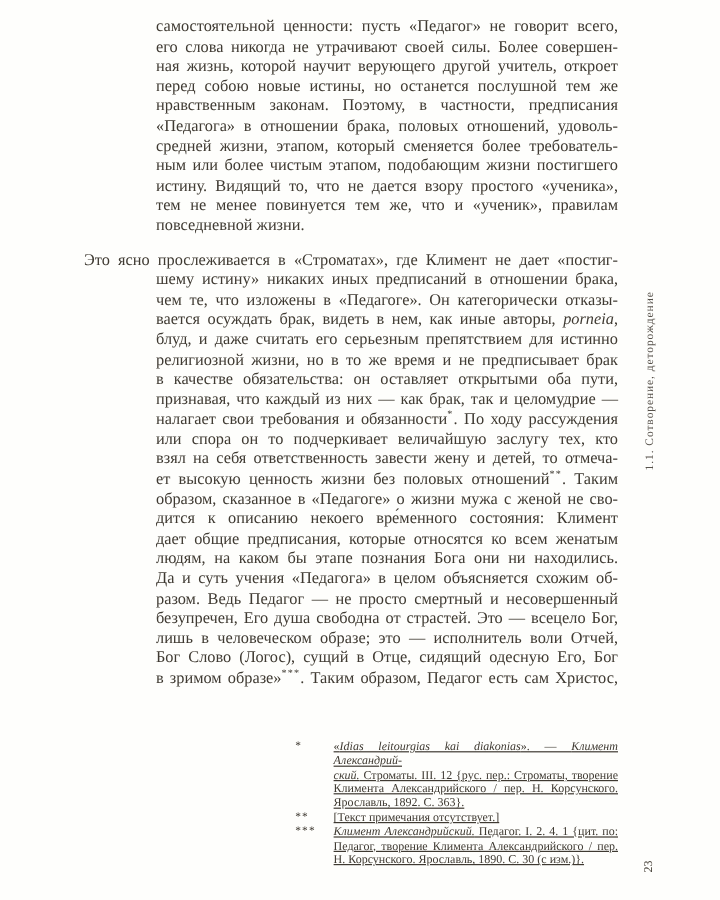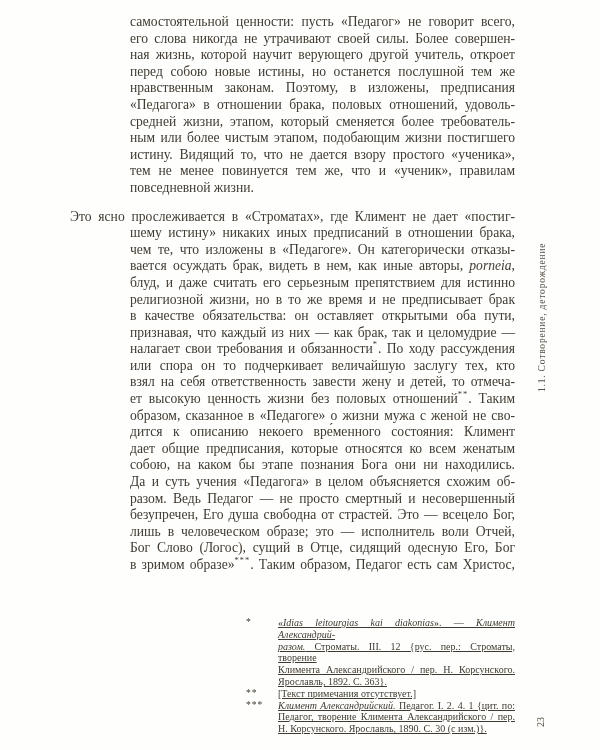--- a/index.html
+++ b/index.html
@@ -58,21 +58,21 @@
 <body>
 
 <div class="page">
 
   <div class="body-text">
       <div>
         <div class="line">самостоятельной ценности: пусть «Педагог» не говорит всего,</div>
         <div class="line">его слова никогда не утрачивают своей силы. Более совершен-</div>
         <div class="line">ная жизнь, которой научит верующего другой учитель, откроет</div>
         <div class="line">перед собою новые истины, но останется послушной тем же</div>
-        <div class="line">нравственным законам. Поэтому, в изложены, предписания</div>
+        <div class="line">нравственным законам. Поэтому, в частности, предписания</div>
         <div class="line">«Педагога» в отношении брака, половых отношений, удоволь-</div>
         <div class="line">средней жизни, этапом, который сменяется более требователь-</div>
         <div class="line">ным или более чистым этапом, подобающим жизни постигшего</div>
         <div class="line">истину. Видящий то, что не дается взору простого «ученика»,</div>
         <div class="line">тем не менее повинуется тем же, что и «ученик», правилам</div>
         <div class="line last">повседневной жизни.</div>
       </div>
       <div>
         <div class="line outdent">Это ясно прослеживается в «Строматах», где Климент не дает «постиг-</div>
         <div class="line">шему истину» никаких иных предписаний в отношении брака,</div>
@@ -82,36 +82,36 @@
         <div class="line">религиозной жизни, но в то же время и не предписывает брак</div>
         <div class="line">в качестве обязательства: он оставляет открытыми оба пути,</div>
         <div class="line">признавая, что каждый из них — как брак, так и целомудрие —</div>
         <div class="line">налагает свои требования и обязанности<sup>*</sup>. По ходу рассуждения</div>
         <div class="line">или спора он то подчеркивает величайшую заслугу тех, кто</div>
         <div class="line">взял на себя ответственность завести жену и детей, то отмеча-</div>
         <div class="line">ет высокую ценность жизни без половых отношений<sup>**</sup>. Таким</div>
         <div class="line">образом, сказанное в «Педагоге» о жизни мужа с женой не сво-</div>
         <div class="line">дится к описанию некоего вре́менного состояния: Климент</div>
         <div class="line">дает общие предписания, которые относятся ко всем женатым</div>
-        <div class="line">собою, на каком бы этапе познания Бога они ни находились.</div>
+        <div class="line">людям, на каком бы этапе познания Бога они ни находились.</div>
         <div class="line">Да и суть учения «Педагога» в целом объясняется схожим об-</div>
         <div class="line">разом. Ведь Педагог — не просто смертный и несовершенный</div>
         <div class="line">безупречен, Его душа свободна от страстей. Это — всецело Бог,</div>
         <div class="line">лишь в человеческом образе; это — исполнитель воли Отчей,</div>
         <div class="line">Бог Слово (Логос), сущий в Отце, сидящий одесную Его, Бог</div>
         <div class="line">в зримом образе»<sup>***</sup>. Таким образом, Педагог есть сам Христос,</div>
       </div>
     </div>
 
   <div class="footnotes">
       <div class="footnote">
         <div class="fn-marker">*</div>
         <div class="fn-text">
           <div class="line">«<span class="i">Idias leitourgias kai diakonias</span>». — <span class="i">Климент Александрий-</span></div>
-          <div class="line"><span class="i">разом.</span> Строматы. III. 12 {рус. пер.: Строматы, творение</div>
+          <div class="line"><span class="i">ский.</span> Строматы. III. 12 {рус. пер.: Строматы, творение</div>
           <div class="line">Климента Александрийского / пер. Н. Корсунского.</div>
           <div class="line last">Ярославль, 1892. С. 363}.</div>
         </div>
       </div>
       <div class="footnote">
         <div class="fn-marker">**</div>
         <div class="fn-text">
           <div class="line last">[Текст примечания отсутствует.]</div>
         </div>
       </div>

